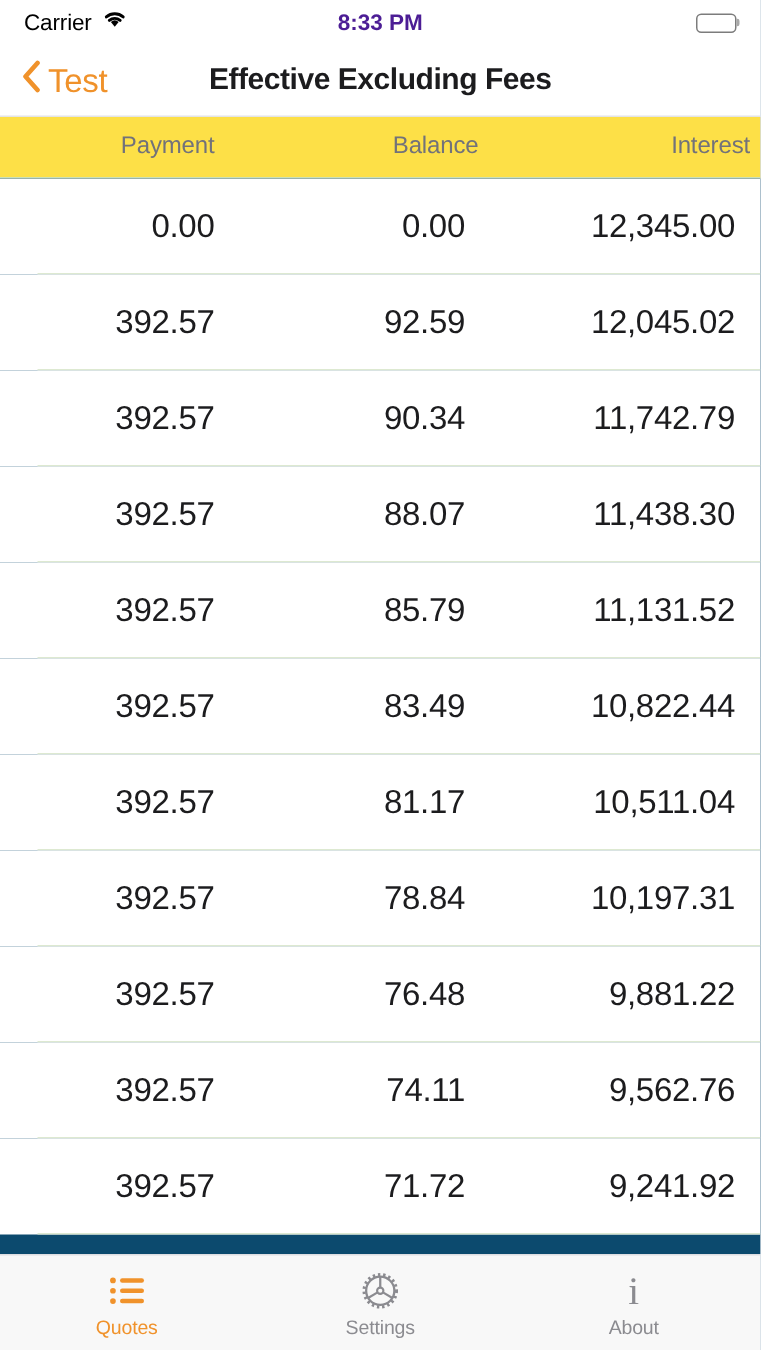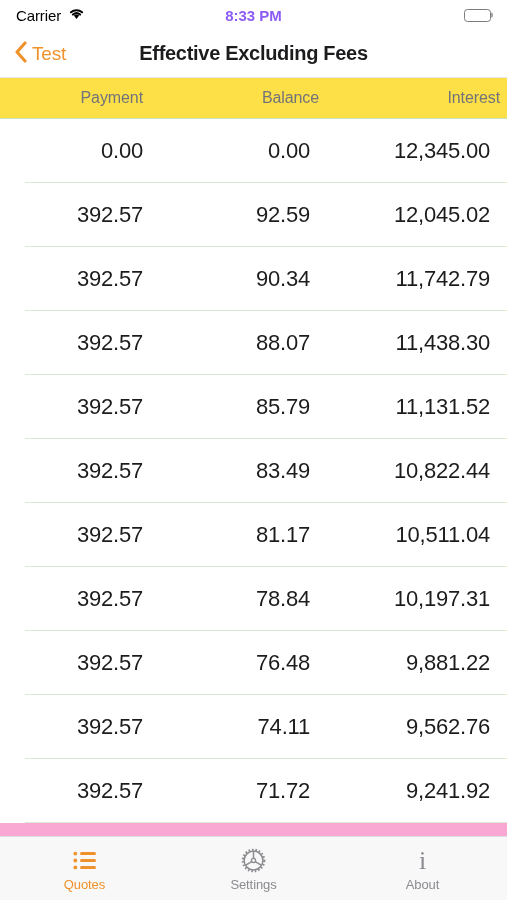--- a/index.html
+++ b/index.html
@@ -23,21 +23,21 @@
     display:flex; align-items:center;
     padding:0 16px;
     position:relative;
   }
   .status-left { display:flex; align-items:center; gap:7px; }
   .carrier-text { font-size:15px; color:#000; letter-spacing:-0.1px; }
   .wifi-icon { display:block; }
   .status-time {
     position:absolute; left:0; right:0; top:0; bottom:0;
     display:flex; align-items:center; justify-content:center;
-    font-size:15px; font-weight:bold; color:#8b5cf6;
+    font-size:15px; font-weight:bold; color:#4c1d95;
     pointer-events:none;
   }
   .status-right { margin-left:auto; display:flex; align-items:center; z-index:2; }
   .battery {
     width:27px; height:13px;
     border:1.3px solid #7c7c7c; border-radius:3.5px;
     padding:1.4px; position:relative;
   }
   .battery-fill { width:100%; height:100%; background:#000; border-radius:1.6px; }
   .battery-cap {
@@ -50,21 +50,21 @@
     height:48px; flex:0 0 48px;
     background:#ffffff;
     display:flex; align-items:center;
     position:relative;
     border-bottom:0.5px solid #e4e4e6;
   }
   .back-button {
     display:flex; align-items:center; gap:5px;
     padding-left:14px; cursor:pointer; z-index:3;
   }
-  .back-label { font-size:19px; color:#f0922b; letter-spacing:-0.2px; }
+  .back-label { font-size:22px; color:#f0922b; letter-spacing:-0.2px; }
   .nav-title {
     position:absolute; left:0; right:0; top:0; bottom:0;
     display:flex; align-items:center; justify-content:center;
     font-size:20px; font-weight:bold; color:#1c1c1e;
     letter-spacing:-0.3px; pointer-events:none;
   }
 
   
   .table-header {
     flex:0 0 41px; height:41px;
@@ -78,21 +78,21 @@
     letter-spacing:-0.1px;
   }
   .col-payment { flex:0 0 146px; padding-right:3px; }
   .col-interest { flex:1 1 auto; padding-right:7px; }
   .col-balance { flex:0 0 190px; padding-right:17px; }
 
   
   .table-body {
     flex:1 1 auto;
     overflow:hidden;
-    background:#f9a8d4;
+    background:#0c4a6e;
   }
   .table-row {
     height:64px;
     display:flex; align-items:center;
     background:#ffffff;
     position:relative;
   }
   .table-row::after {
     content:""; position:absolute;
     left:25px; right:0; bottom:0;

